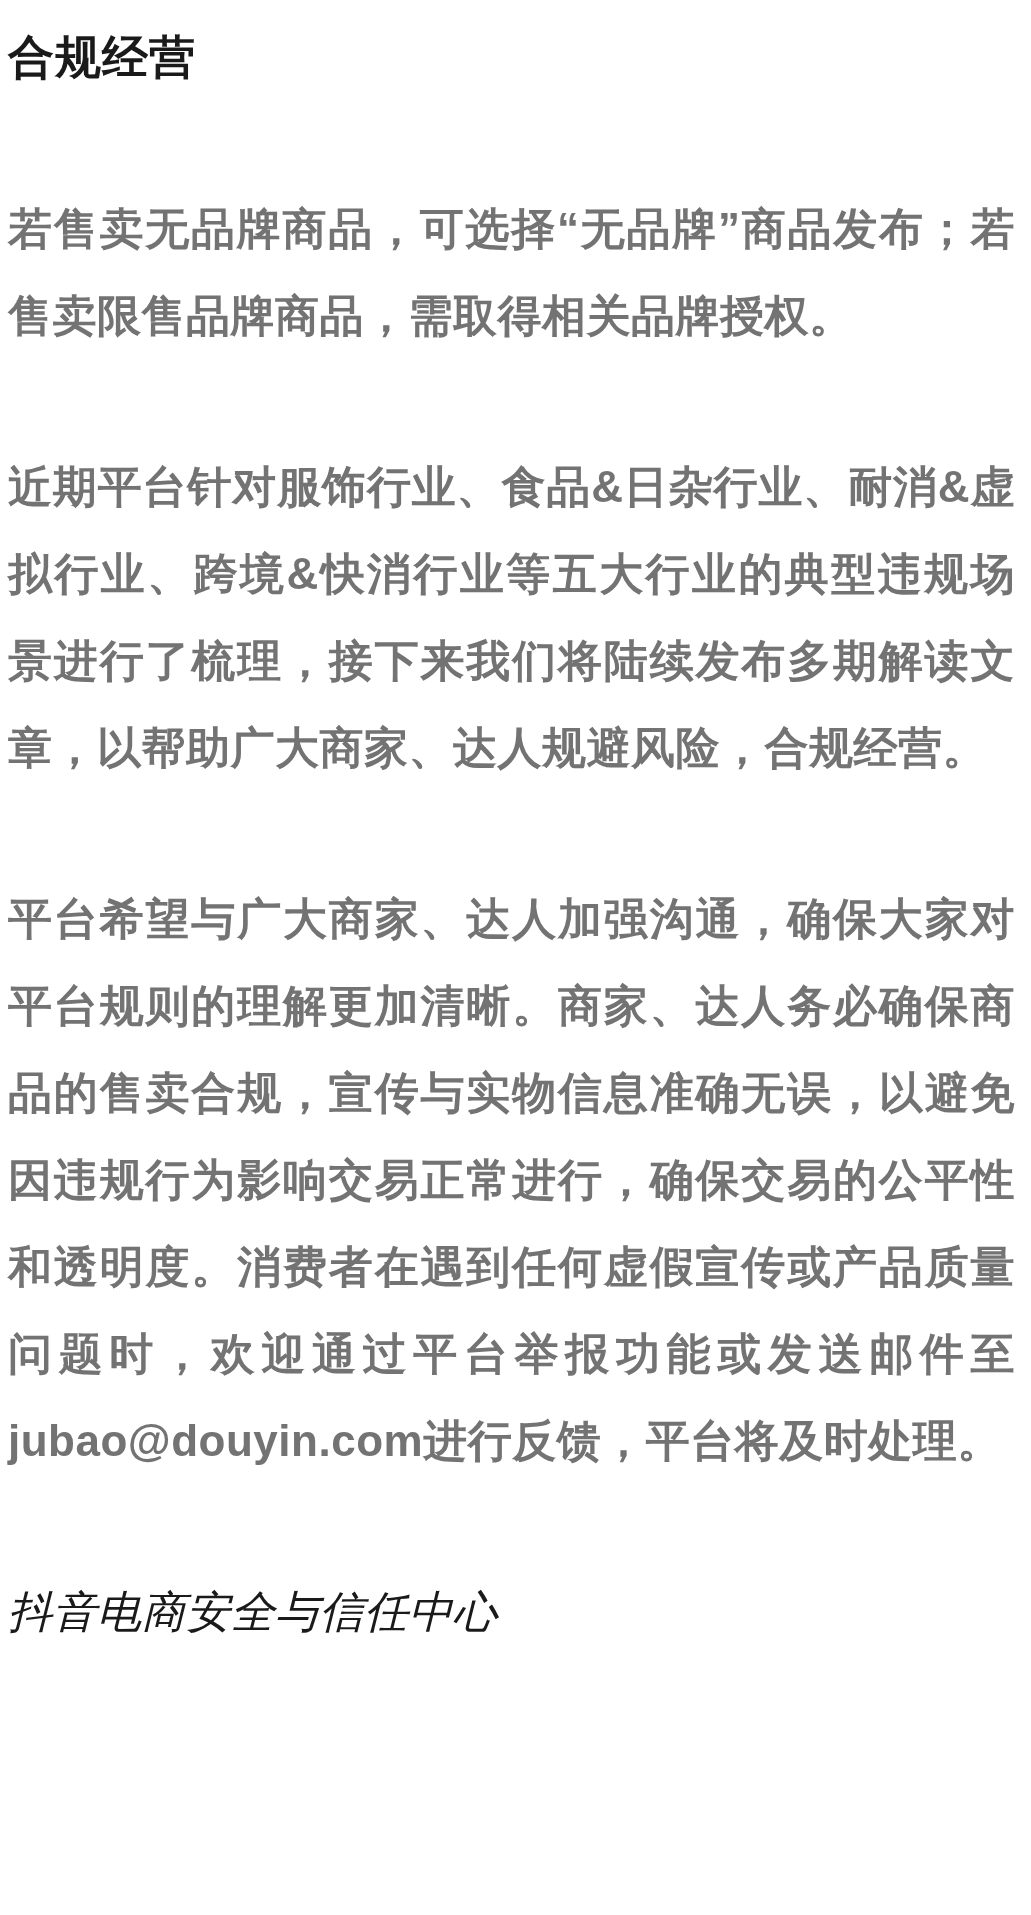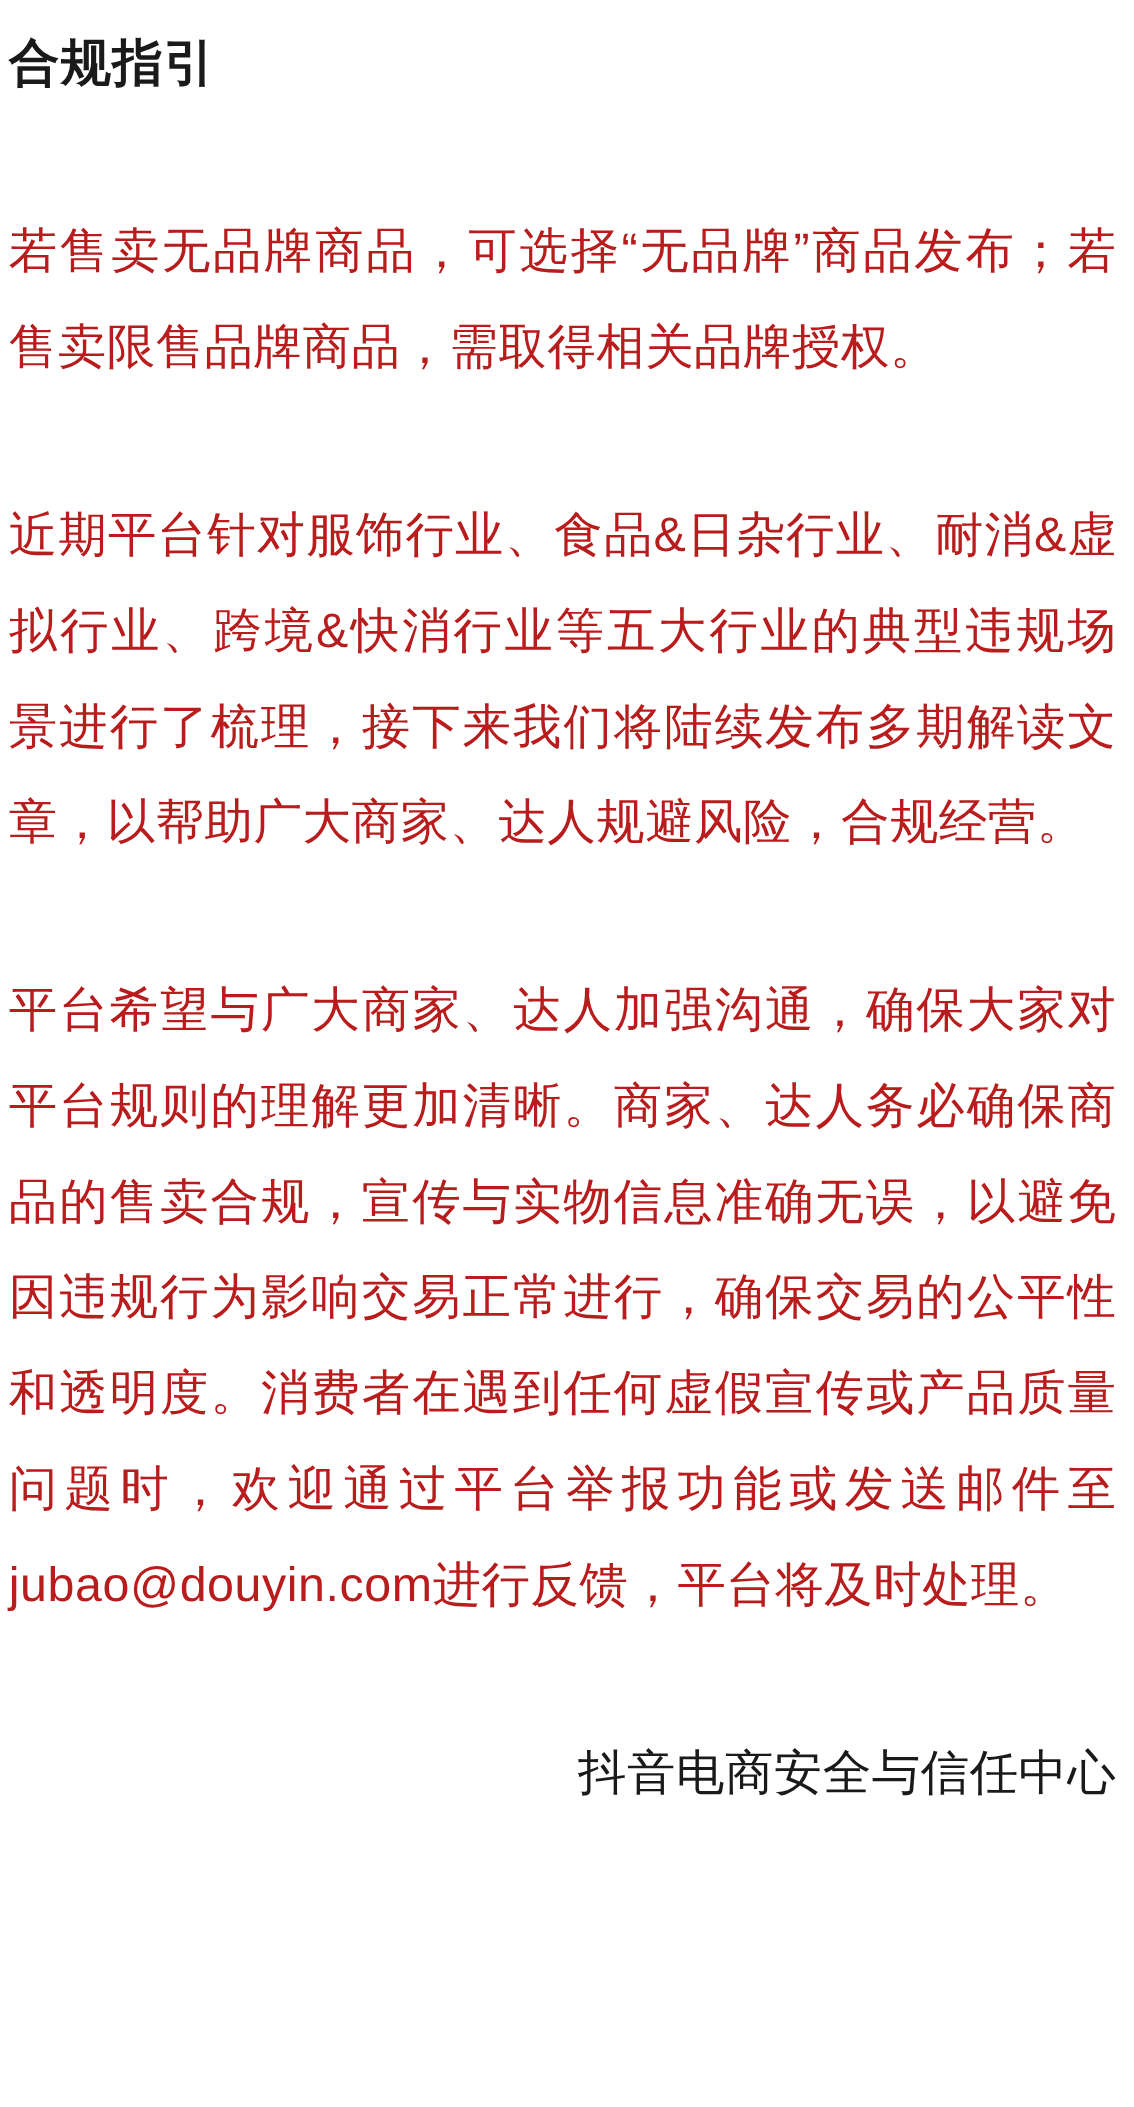--- a/index.html
+++ b/index.html
@@ -22,42 +22,43 @@
   .article-title {
     font-size: 46px;
     font-weight: 700;
     line-height: 87px;
     letter-spacing: 1px;
     margin-bottom: 84px;
     color: #1a1a1a;
   }
   .para {
     font-size: 44px;
-    font-weight: 400;
+    font-weight: 700;
     line-height: 87px;
     text-align: justify;
     letter-spacing: 0.5px;
     margin-bottom: 84px;
-    color: #b91c1c;
+    color: #737373;
     word-break: break-word;
   }
   .sig-line {
     font-size: 44px;
     font-weight: 400;
     line-height: 87px;
-    text-align: right;
+    text-align: left;
     letter-spacing: 0.5px;
     color: #1a1a1a;
+    font-style: italic;
   }
 </style>
 </head>
 <body>
 
 <div class="page">
-  <h1 class="article-title">合规指引</h1>
+  <h1 class="article-title">合规经营</h1>
 
   <p class="para">若售卖无品牌商品，可选择“无品牌”商品发布；若售卖限售品牌商品，需取得相关品牌授权。</p>
 
   <p class="para">近期平台针对服饰行业、食品&amp;日杂行业、耐消&amp;虚拟行业、跨境&amp;快消行业等五大行业的典型违规场景进行了梳理，接下来我们将陆续发布多期解读文章，以帮助广大商家、达人规避风险，合规经营。</p>
 
   <p class="para">平台希望与广大商家、达人加强沟通，确保大家对平台规则的理解更加清晰。商家、达人务必确保商品的售卖合规，宣传与实物信息准确无误，以避免因违规行为影响交易正常进行，确保交易的公平性和透明度。消费者在遇到任何虚假宣传或产品质量问题时，欢迎通过平台举报功能或发送邮件至jubao@douyin.com进行反馈，平台将及时处理。</p>
 
   <div class="sig-line">抖音电商安全与信任中心</div>
 
 </div>

